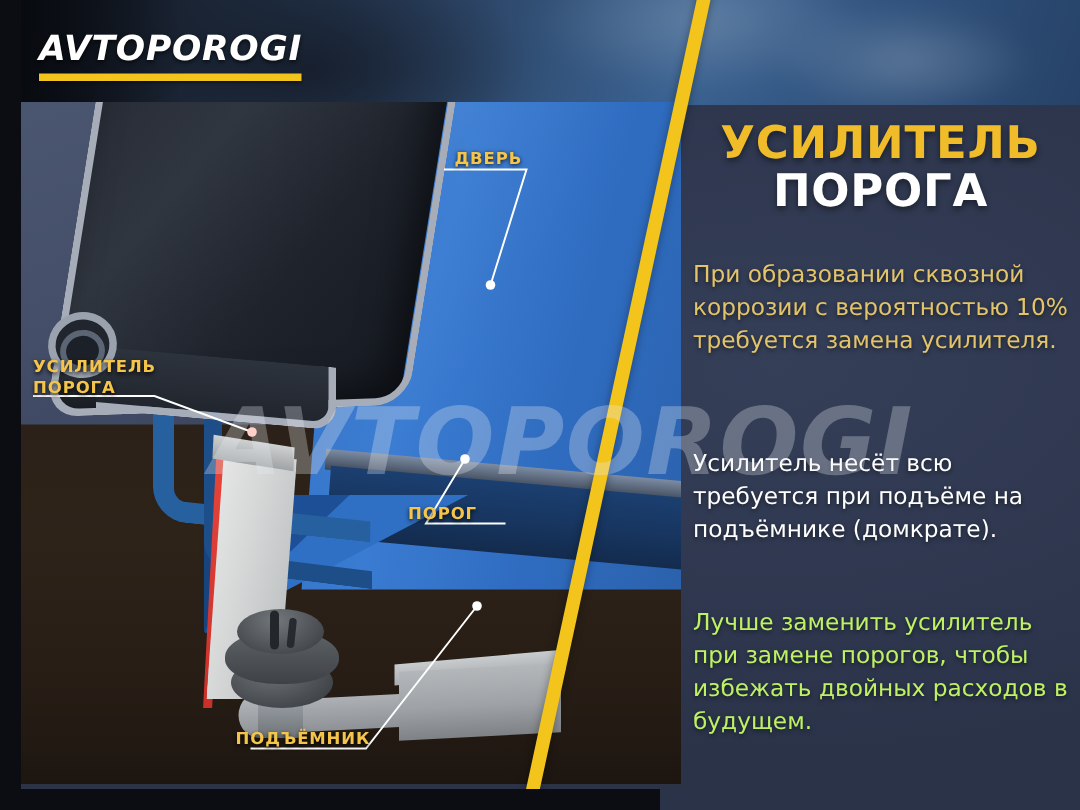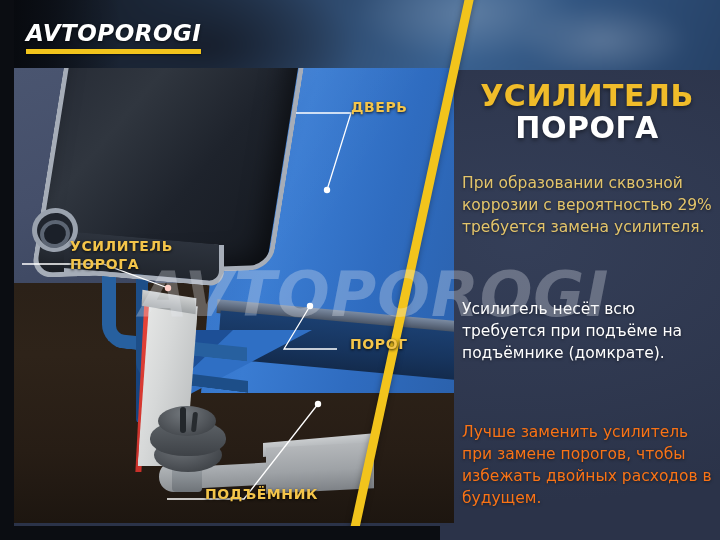--- a/index.html
+++ b/index.html
@@ -242,27 +242,26 @@
   .lift-stem{
     position:absolute; left:158px; top:398px; width:30px; height:26px;
     background:linear-gradient(180deg,#9aa0a5 0%,#6f7479 100%);
     border-radius:4px;
   }
 
   
   .callout-text{
     position:absolute;
     font-family:"DejaVu Sans", sans-serif;
-    font-weight:bold; font-size:14px; letter-spacing:.6px;
+    font-weight:bold; font-size:11px; letter-spacing:.6px;
     color:#f4c54a;
     text-shadow:0 1px 3px rgba(0,0,0,.85);
     line-height:1.25;
     white-space:pre-line;
     z-index:30;
-    margin-left:48px;
   }
   svg.leaders{
     position:absolute; left:0; top:0; width:720px; height:540px;
     z-index:28; pointer-events:none;
   }
 
   
   .watermark-big{
     position:absolute; left:140px; top:258px;
     font-family:"DejaVu Sans", sans-serif;
@@ -303,21 +302,21 @@
     text-shadow:0 2px 4px rgba(0,0,0,.45);
   }
   .para{
     position:absolute; left:0; width:250px;
     font-family:"DejaVu Sans", sans-serif;
     font-size:15.5px; line-height:1.42;
     text-shadow:0 1px 3px rgba(0,0,0,.5);
   }
   .para.p1{ top:172px; color:#e3c46a; }
   .para.p2{ top:298px; color:#ffffff; }
-  .para.p3{ top:421px; color:#f97316; }
+  .para.p3{ top:404px; color:#bef264; }
 
   
   .avito{
     position:absolute; right:10px; bottom:6px;
     display:flex; align-items:center; gap:4px;
     z-index:45; opacity:.82;
   }
   .avito-dots{ position:relative; width:22px; height:20px; }
   .avito-dots i{ position:absolute; border-radius:50%; background:#d5d9e2; display:block; }
   .avito-dots i.d1{ left:0;  top:2px;  width:8px;  height:8px; }
@@ -402,31 +401,31 @@
     <path d="M337,349 L284,349 L310,306" stroke="#ffffff" stroke-width="1.3" fill="none"></path>
     <circle cx="310" cy="306" r="3.2" fill="#ffffff"></circle>
 
     <path d="M167,499 L244,499 L318,404" stroke="#ffffff" stroke-width="1.3" fill="none"></path>
     <circle cx="318" cy="404" r="3.2" fill="#ffffff"></circle>
   </svg>
 
   <div class="callout-text" style="left:303px; top:99px;">ДВЕРЬ</div>
   <div class="callout-text" style="left:22px; top:238px;">УСИЛИТЕЛЬ
 ПОРОГА</div>
-  <div class="callout-text" style="left:302px; top:336px;">ПОРОГ</div>
+  <div class="callout-text" style="left:272px; top:336px;">ПОРОГ</div>
   <div class="callout-text" style="left:157px; top:486px;">ПОДЪЁМНИК</div>
 
   <div class="divider"></div>
 
   <div class="right-col">
     <div class="title">
       <span class="l1">УСИЛИТЕЛЬ</span>
       <span class="l2">ПОРОГА</span>
     </div>
-    <div class="para p1">При образовании сквозной коррозии с вероятностью 29% требуется замена усилителя.</div>
+    <div class="para p1">При образовании сквозной коррозии с вероятностью 10% требуется замена усилителя.</div>
     <div class="para p2">Усилитель несёт всю требуется при подъёме на подъёмнике (домкрате).</div>
     <div class="para p3">Лучше заменить усилитель при замене порогов, чтобы избежать двойных расходов в будущем.</div>
   </div>
 
 
   <div class="frame-l"></div>
   <div class="frame-b"></div>
 </div>
 
 </body></html>

